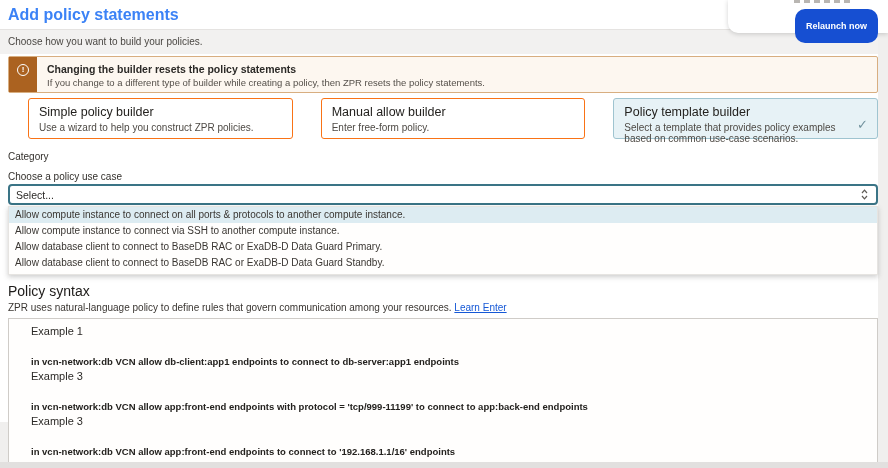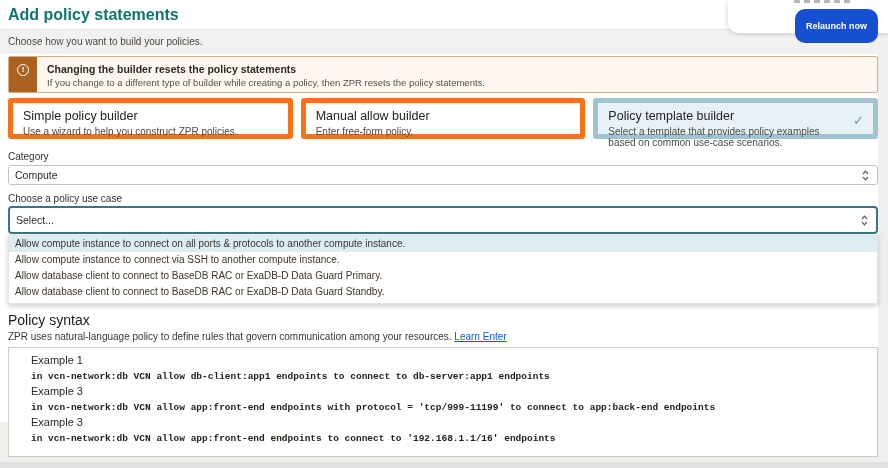--- a/index.html
+++ b/index.html
@@ -10,21 +10,21 @@
     position: relative;
     overflow: hidden;
     color: #1d1b19;
   }
   .main {
     position: absolute; top: 0; left: 0;
     width: 878px; height: 422px;
     background: #ffffff;
   }
   .page-title {
-    font-size: 16px; font-weight: 700; color: #0f766e;
+    font-size: 16px; font-weight: 700; color: #3b82f6;
     padding: 6px 8px 5px 8px;
   }
   .title-divider { border-bottom: 1px solid #e5e3e1; }
   .subtitle-bar {
     background: #f2f1f0; height: 24px; line-height: 23px;
     padding-left: 8px; font-size: 10px; color: #4a4743;
   }
   .warn-banner {
     margin: 2px 0 0 8px; height: 37px;
     display: flex; align-items: stretch;
@@ -37,60 +37,61 @@
   .warn-circle {
     width: 12px; height: 12px; border: 1.4px solid #ffffff; border-radius: 50%;
     color: #ffffff; font-size: 8px; font-weight: 700; line-height: 9px;
     text-align: center; display: block;
   }
   .warn-body { padding: 5px 10px 0 10px; }
   .warn-title { font-size: 10.5px; font-weight: 600; color: #2c2a27; line-height: 14px; }
   .warn-msg { font-size: 9.5px; color: #55504a; line-height: 13px; }
   .cards-row { margin: 5px 0 0 8px; display: flex; gap: 8px; height: 41px; }
   .card {
-    flex: 1 1 0; border: 5px solid #f97316; border-radius: 3px;
+    flex: 1 1 0; border: 1px solid #f97316; border-radius: 3px;
     background: #ffffff; padding: 5px 10px 12px 10px; position: relative;
     cursor: pointer;
+    margin-left: 20px;
   }
   .card.selected { background: #e7f2f6; border-color: #9fc4d0; }
   .card-title { font-size: 12.5px; color: #24221f; line-height: 16px; }
   .card-desc { font-size: 10px; color: #4e4a45; line-height: 11px; margin-top: 2px; padding-right: 26px; }
   .card-check {
     position: absolute; right: 9px; bottom: 7px;
     color: #72929e; font-size: 13px; line-height: 13px;
   }
   .field-label { margin: 12px 0 0 8px; font-size: 10px; color: #33302c; line-height: 12px; }
   .select-box {
     margin: 2px 0 0 8px; height: 20px;
     border: 1px solid #c6c4c1; border-radius: 3px; background: #fff;
     display: flex; align-items: center; justify-content: space-between;
     padding: 0 8px 0 6px; font-size: 10.5px; color: #2c2a27; cursor: pointer;
   }
-  .select-box.focused { border: 2px solid #3a7486; border-radius: 4px; height: 28px; margin-top: 1px; }
+  .select-box.focused { border: 2px solid #3a7486; border-radius: 4px; height: 21px; margin-top: 1px; }
   .stepper { display: block; flex: 0 0 auto; }
   .dropdown-panel {
     margin: 1px 0 0 8px; background: #fffefd;
     border: 1px solid #e6e4e1;
     box-shadow: 0 2px 5px rgba(60,60,60,0.25);
     padding-bottom: 3px;
   }
   .dd-option {
     height: 16px; line-height: 16px; font-size: 10px; color: #3a3632;
     padding-left: 6px; cursor: pointer; white-space: nowrap; overflow: hidden;
   }
   .dd-option.highlighted { background: #ddecf2; }
   .syntax-heading { margin: 8px 0 0 8px; font-size: 14px; color: #1d1b19; line-height: 16px; }
   .syntax-desc { margin: 3px 0 0 8px; font-size: 10px; color: #3a3632; line-height: 12px; }
   .syntax-desc a { color: #1558d6; text-decoration: underline; cursor: pointer; }
   .examples-box {
     margin: 4px 0 0 8px; border: 1px solid #cfccc8; background: #fffefd;
     padding: 3px 10px 12px 22px;
   }
   .ex-label { font-size: 11px; color: #2c2a27; line-height: 12px; margin-top: 3px; }
-  .ex-code { font-size: 9.5px; font-weight: 700; color: #24221f; line-height: 10px; margin-top: 6px; font-family: Liberation Mono, monospace; }
+  .ex-code { font-size: 9.5px; font-weight: 700; color: #24221f; line-height: 10px; margin-top: 20px; }
   .popup-card {
     position: absolute; top: 0; right: 0; width: 160px; height: 33px;
     background: #ffffff; border-bottom-left-radius: 10px;
     box-shadow: 0 1px 5px rgba(0,0,0,0.18); z-index: 10;
   }
   .clipped-frag {
     position: absolute; top: 0; right: 38px; width: 56px; height: 3px;
     background: repeating-linear-gradient(90deg, #b9b6b2 0 6px, transparent 6px 10px);
   }
   .relaunch-btn {
@@ -135,27 +136,20 @@
       <div class="card-desc">Enter free-form policy.</div>
     </div>
     <div class="card selected">
       <div class="card-title">Policy template builder</div>
       <div class="card-desc">Select a template that provides policy examples based on common use-case scenarios.</div>
       <span class="card-check">✓</span>
     </div>
   </div>
 
   <div class="field-label">Category</div>
-  <div class="select-box">
-    <span>Compute</span>
-    <svg class="stepper" width="7" height="11" viewBox="0 0 7 11">
-      <path d="M1 4 L3.5 1.2 L6 4" fill="none" stroke="#5f5b56" stroke-width="1.2"></path>
-      <path d="M1 7 L3.5 9.8 L6 7" fill="none" stroke="#5f5b56" stroke-width="1.2"></path>
-    </svg>
-  </div>
 
   <div class="field-label" style="margin-top:8px;">Choose a policy use case</div>
   <div class="select-box focused">
     <span>Select...</span>
     <svg class="stepper" width="7" height="11" viewBox="0 0 7 11">
       <path d="M1 4 L3.5 1.2 L6 4" fill="none" stroke="#5f5b56" stroke-width="1.2"></path>
       <path d="M1 7 L3.5 9.8 L6 7" fill="none" stroke="#5f5b56" stroke-width="1.2"></path>
     </svg>
   </div>
 

